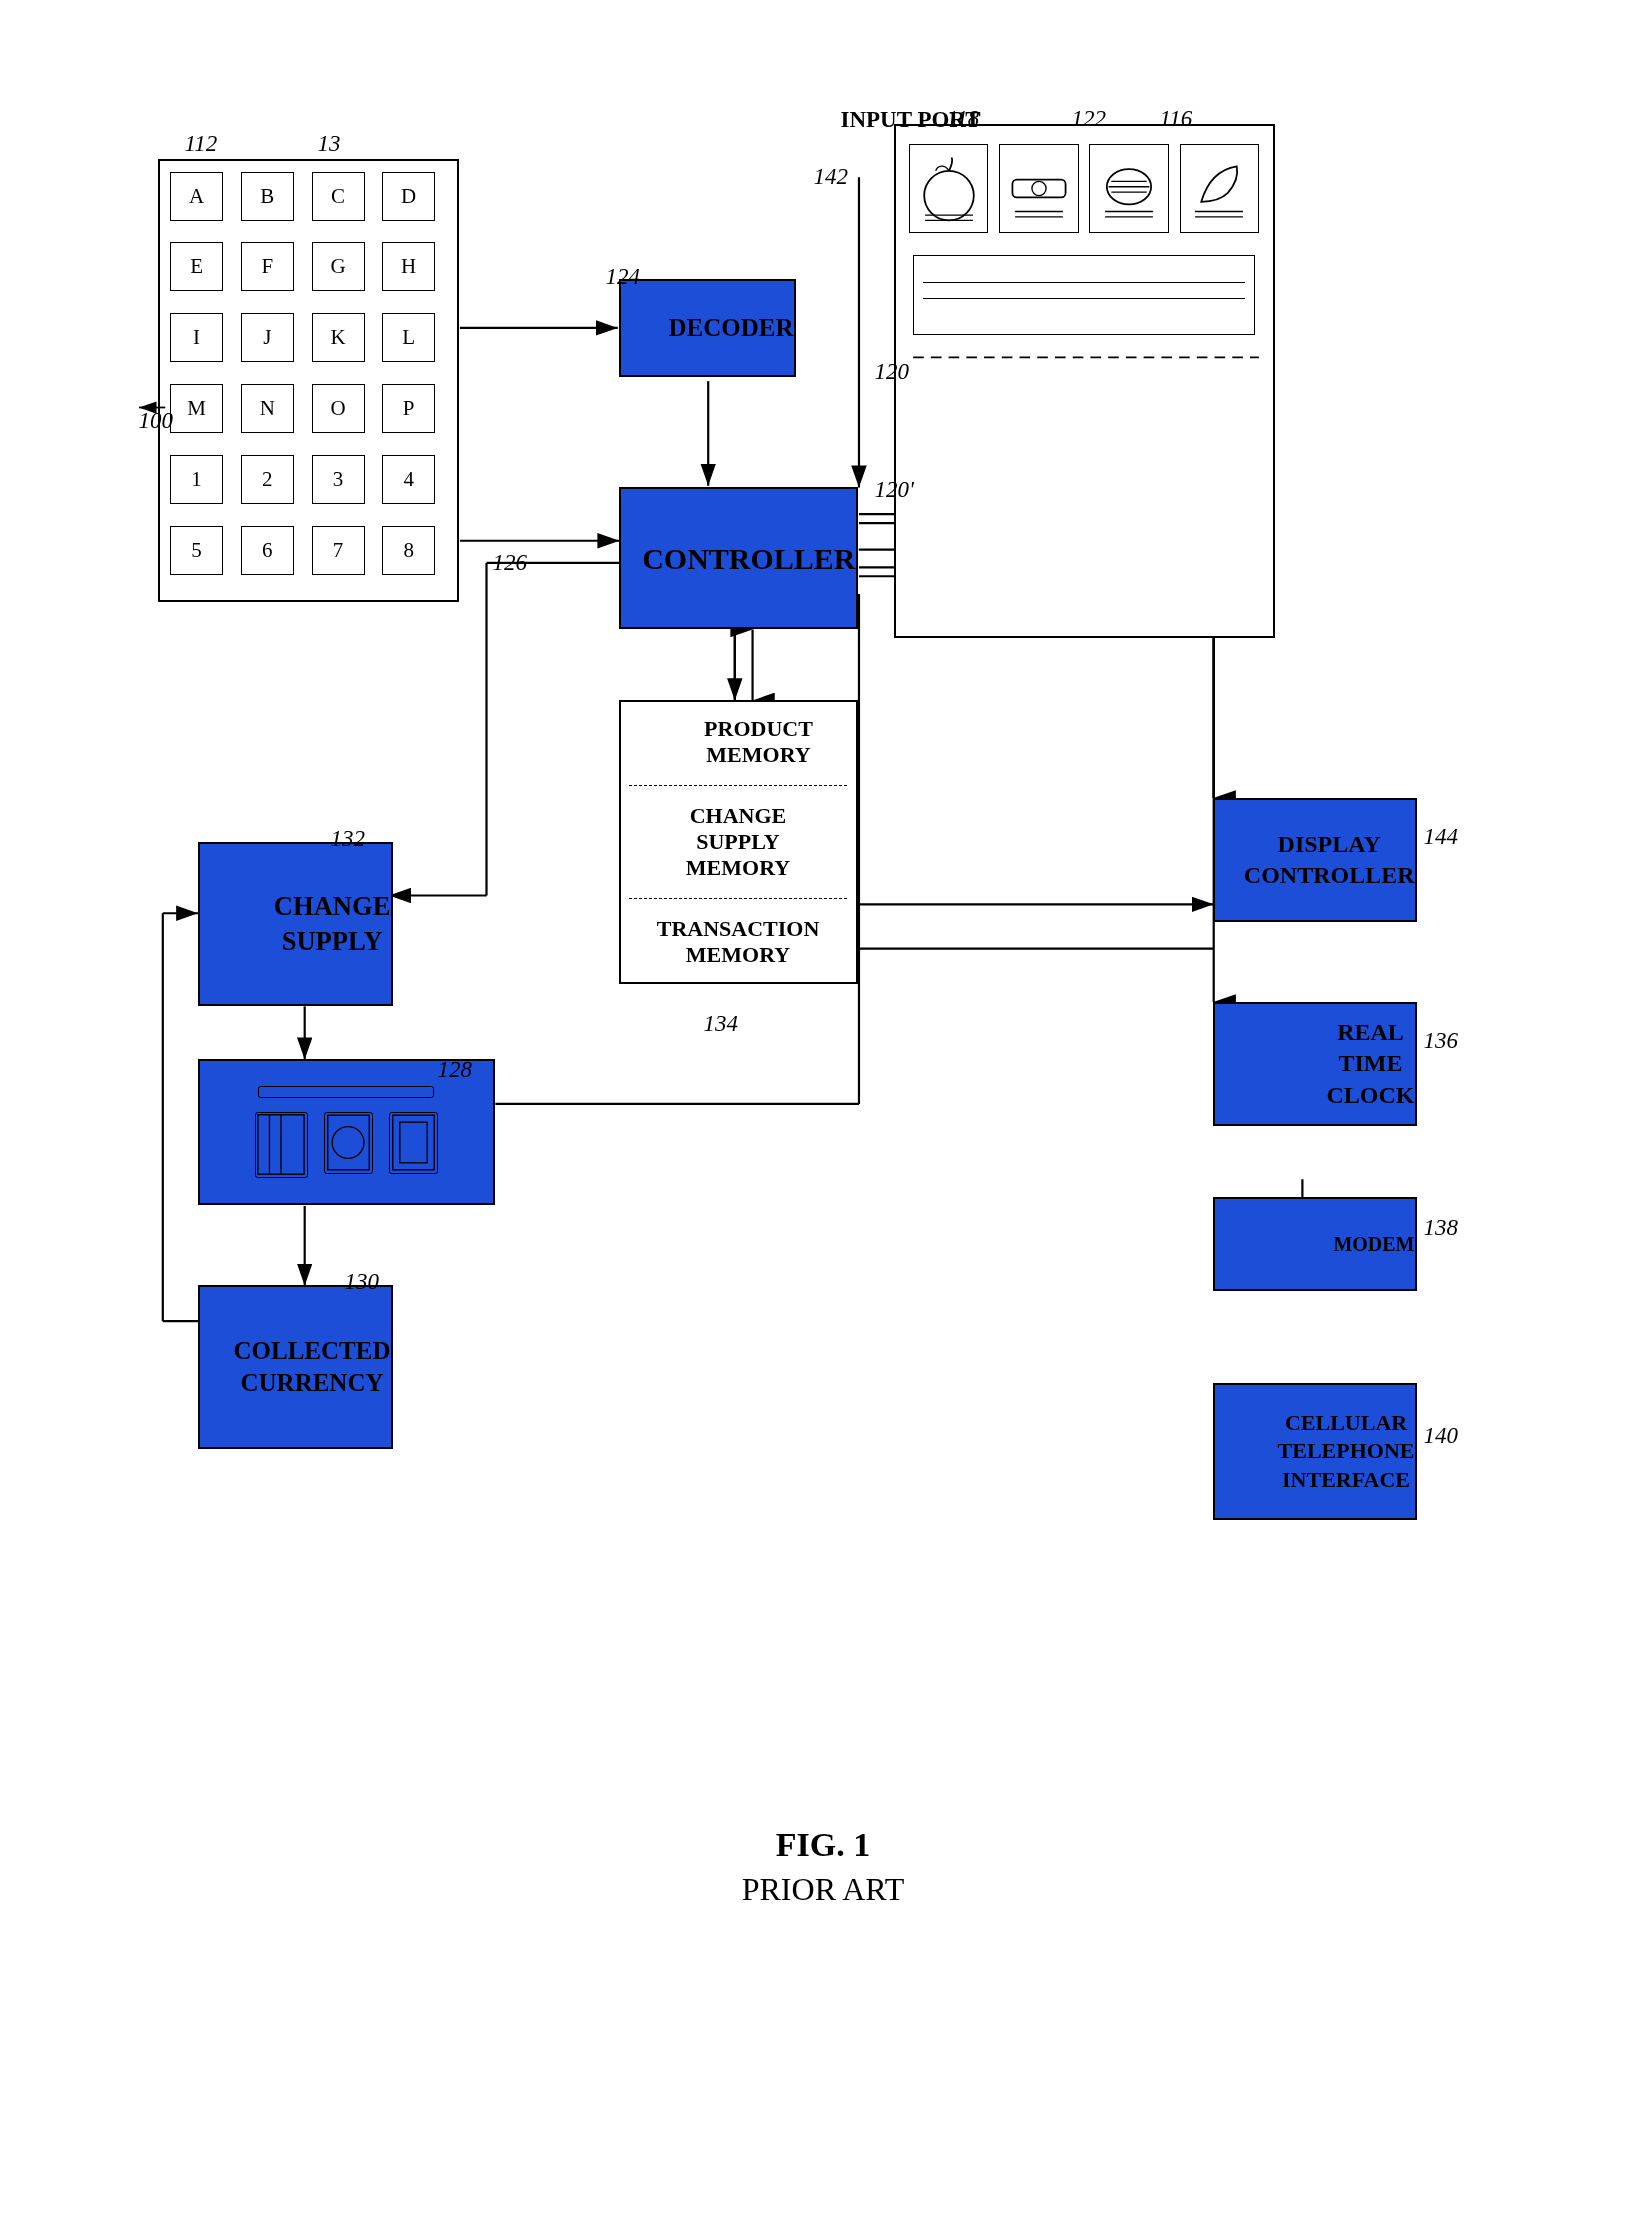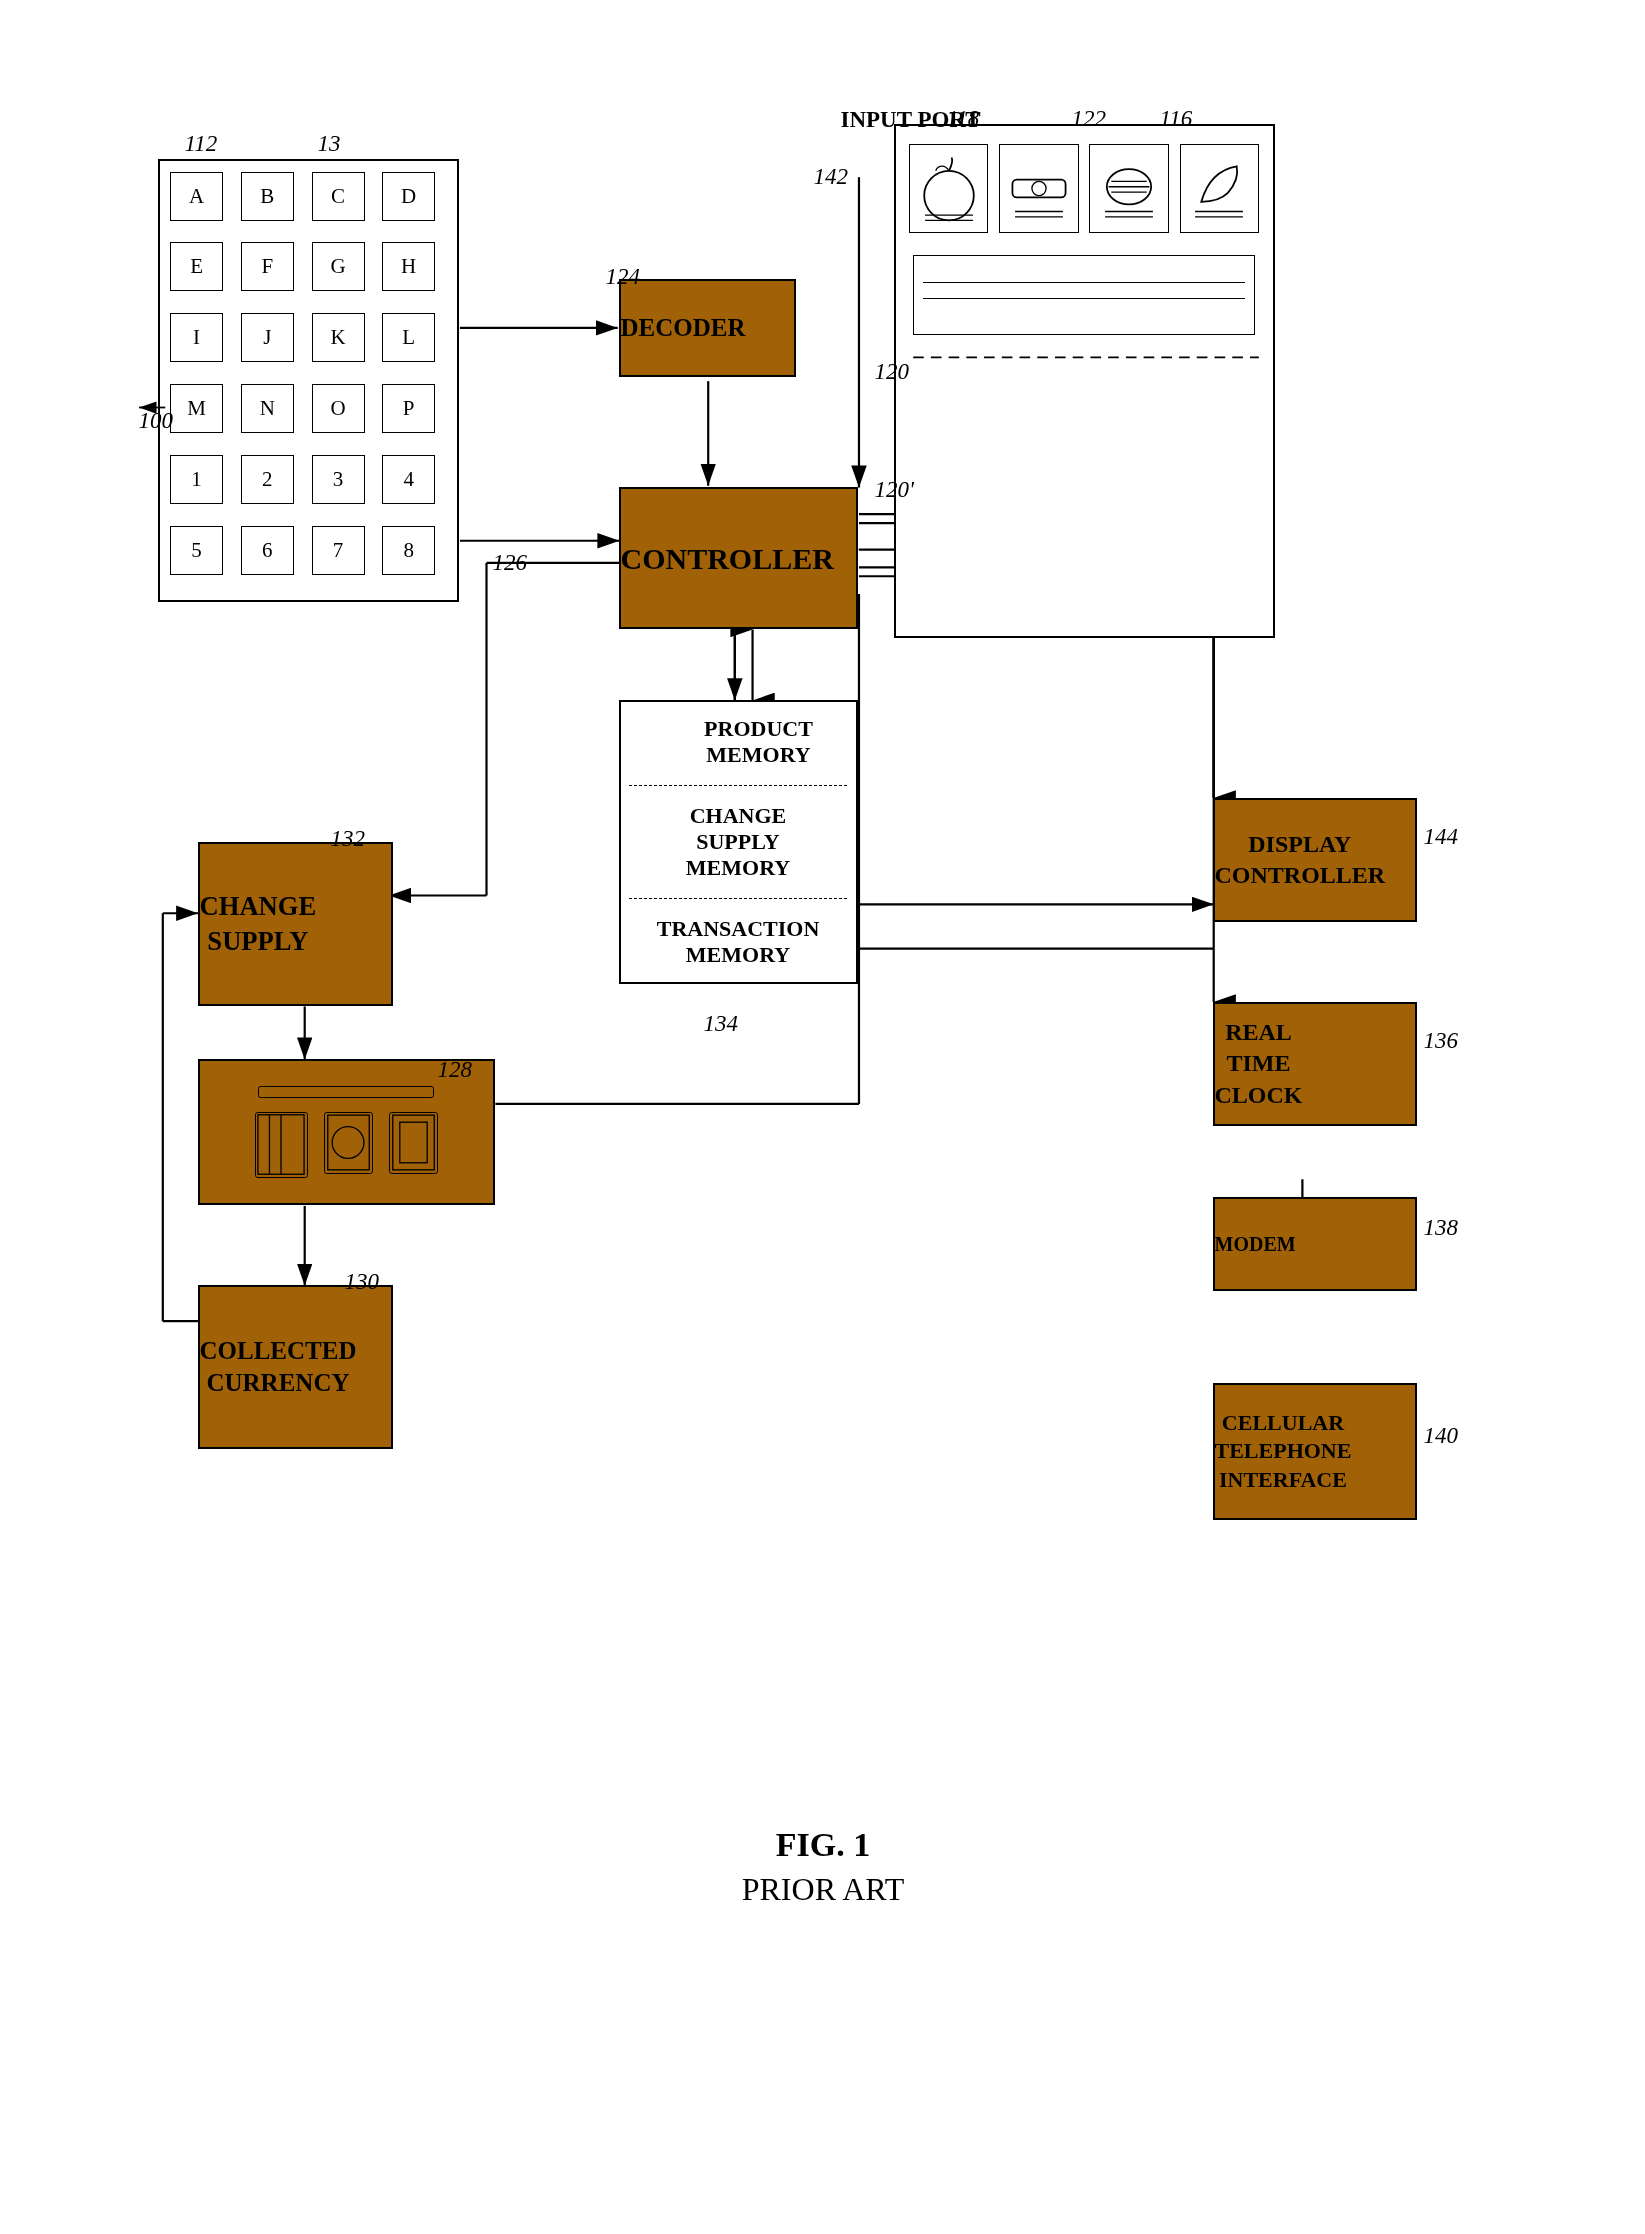--- a/index.html
+++ b/index.html
@@ -24,24 +24,24 @@
     .diagram-area {
       position: relative;
       width: 1419px;
       height: 1685px;
       margin-top: 53px;
     }
     
     .box {
       position: absolute;
       border: 2.7px solid #000;
-      background: #a16207;
-      display: flex;
-      align-items: center;
-      justify-content: flex-start;
+      background: #1d4ed8;
+      display: flex;
+      align-items: center;
+      justify-content: flex-end;
       text-align: center;
       font-size: 25px;
       font-weight: bold;
       line-height: 1.3;
     }
     
     .keypad {
       position: absolute;
       border: 2.7px solid #000;
       background: #fff;

